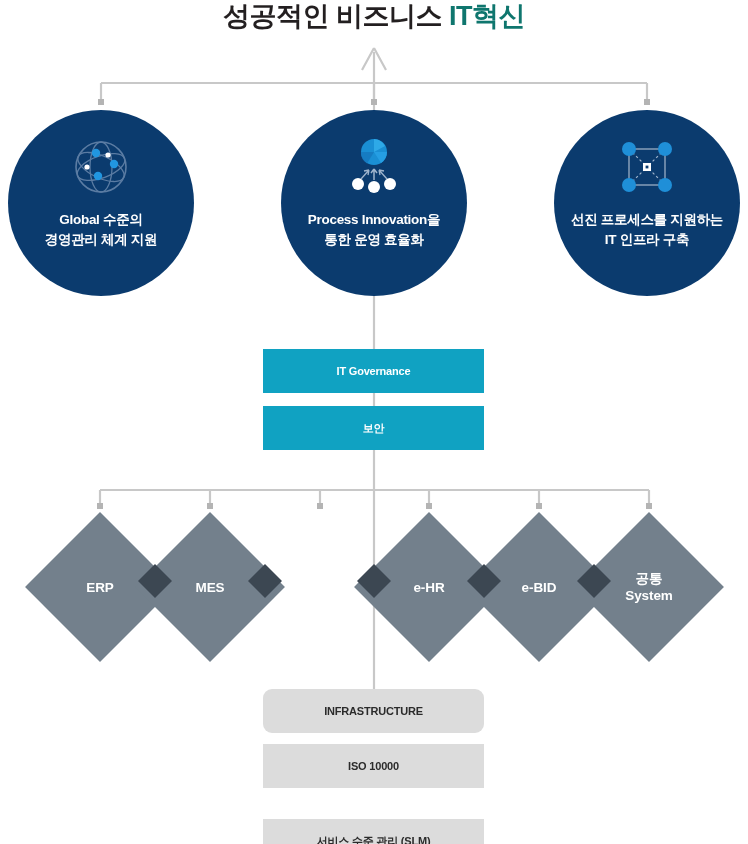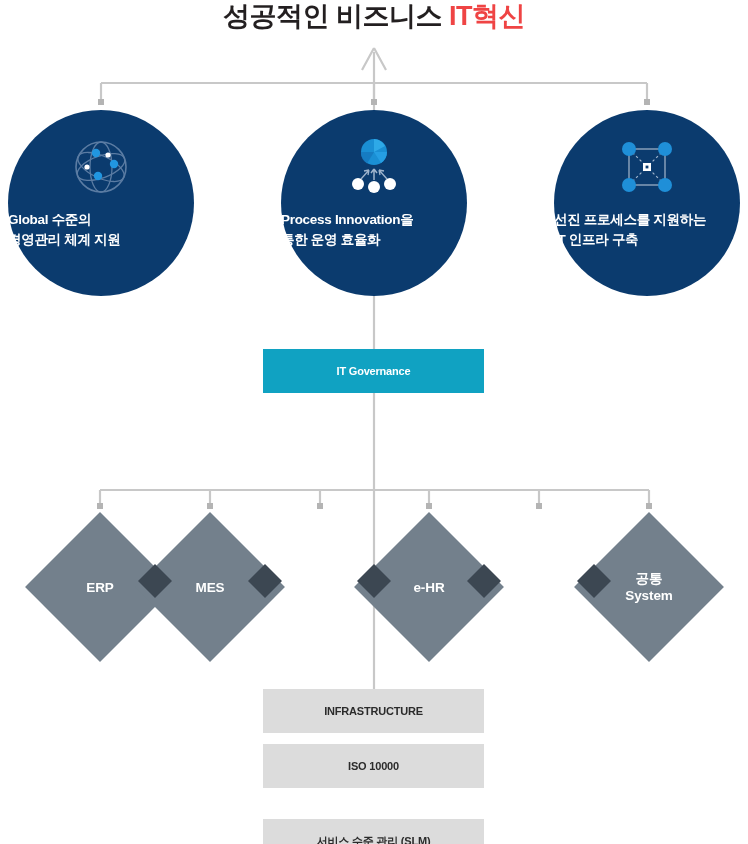--- a/index.html
+++ b/index.html
@@ -25,38 +25,38 @@
     left: 0;
     top: -2px;
     width: 748px;
     text-align: center;
     font-size: 27px;
     font-weight: bold;
     color: #231f20;
     letter-spacing: -0.5px;
     white-space: nowrap;
   }
-  #title .accent { color: #ef4444; }
+  #title .accent { color: #0f766e; }
 
   
   #lines {
     position: absolute;
     left: 0; top: 0;
     width: 748px; height: 844px;
   }
 
   
   .circle {
     position: absolute;
     width: 186px;
     height: 186px;
     border-radius: 50%;
     background: #0b3b6e;
     color: #ffffff;
-    text-align: left;
+    text-align: center;
   }
   .circle .circ-icon {
     position: absolute;
     left: 50%;
     transform: translateX(-50%);
     top: 28px;
   }
   .circle .circ-label {
     position: absolute;
     left: 0;
@@ -88,21 +88,21 @@
   .bar-teal {
     background: #10a2c2;
     color: #ffffff;
   }
   .bar-gray {
     background: #dcdcdc;
     color: #2b2b2b;
   }
   #bar-gov { top: 349px; }
   #bar-sec { top: 406px; }
-  #bar-infra { top: 689px; }
+  #bar-infra { top: 689px; border-radius: 9px; }
   #bar-iso   { top: 744px; }
   #bar-slm   { top: 799px; margin-top: 20px; }
 
   
   #diamond-row {
     position: absolute;
     left: 0;
     top: 512px;
     width: 700px;
     height: 150px;
@@ -236,38 +236,45 @@
         <path d="M42 41 L34 32 M34 32 L39 33 M34 32 L35 37" stroke="#9fb4cc" stroke-width="1.3" fill="none"></path>
       </svg>
     </div>
     <div class="circ-label">
       <span>Process Innovation을</span>
       <span>통한 운영 효율화</span>
     </div>
   </div>
 
   <div class="bar bar-teal" id="bar-gov">IT Governance</div>
+  <div class="bar bar-teal" id="bar-sec">보안</div>
 
   <div id="diamond-row">
     <div class="diamond-wrap" style="left:25px">
       <div class="diamond-shape"></div>
       <div class="diamond-text">
         <span>ERP</span>
       </div>
     </div>
     <div class="diamond-wrap" style="left:135px">
       <div class="diamond-shape"></div>
       <div class="diamond-text">
         <span>MES</span>
       </div>
     </div>
     <div class="diamond-wrap" style="left:354px">
       <div class="diamond-shape"></div>
       <div class="diamond-text">
         <span>e-HR</span>
+      </div>
+    </div>
+    <div class="diamond-wrap" style="left:464px">
+      <div class="diamond-shape"></div>
+      <div class="diamond-text">
+        <span>e-BID</span>
       </div>
     </div>
     <div class="diamond-wrap" style="left:574px">
       <div class="diamond-shape"></div>
       <div class="diamond-text">
         <span>공통</span>
         <span>System</span>
       </div>
     </div>
   </div>

